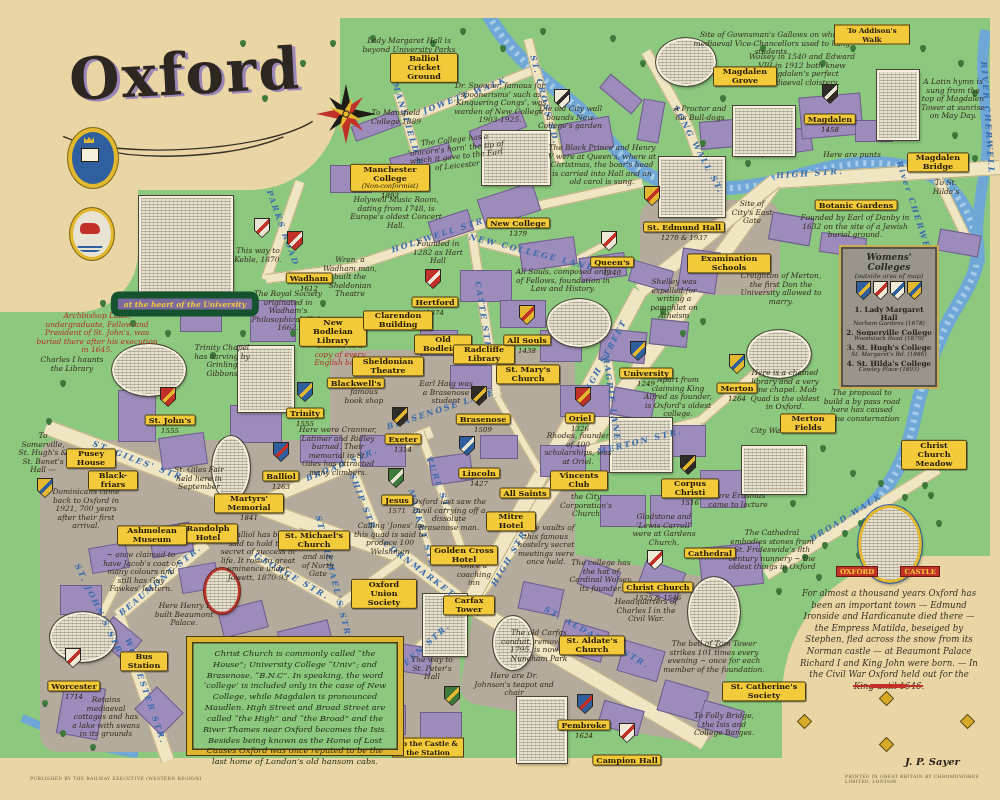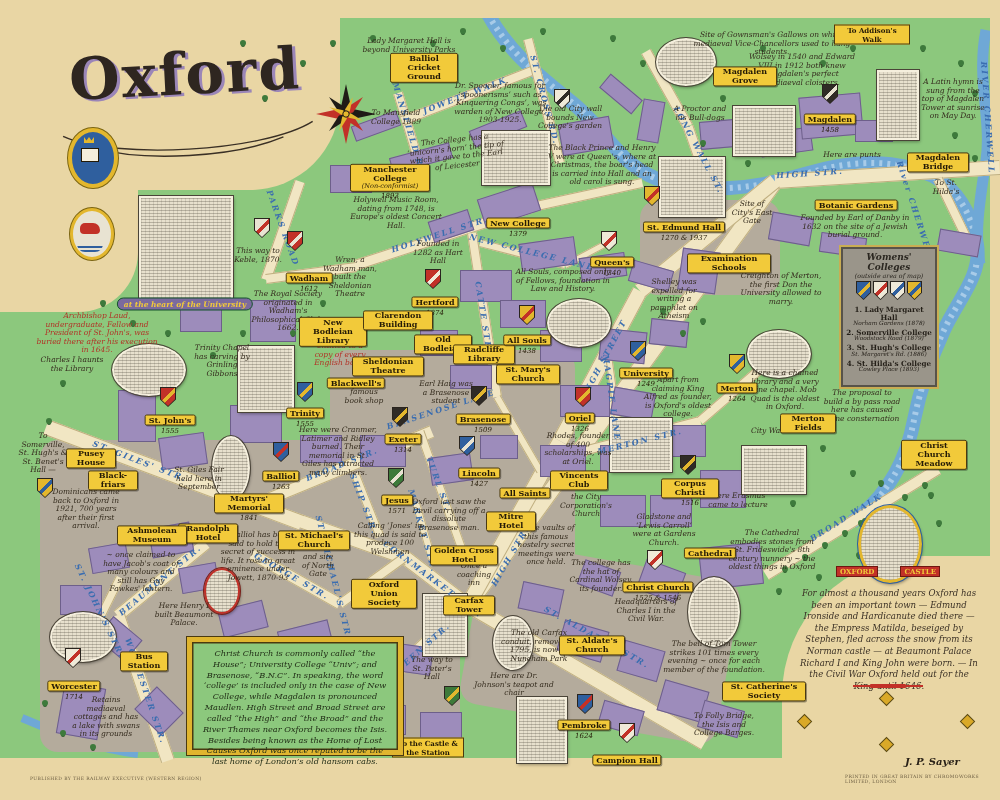--- a/index.html
+++ b/index.html
@@ -47,21 +47,21 @@
   .panel-wc .is{font-size:5.8px;font-style:italic;color:#241f18;line-height:1.0;}
   #history{position:absolute;left:798px;top:588px;width:182px;text-align:center;font-style:italic;font-size:8.6px;line-height:1.35;color:#3a3025;z-index:45;}
   #hist-flourish{position:absolute;left:845px;top:684px;width:86px;height:4px;background:radial-gradient(ellipse at center,#c23128 0 60%,transparent 61%);z-index:45;}
   #br-badge{position:absolute;left:812px;top:703px;width:152px;height:38px;background:#948ab0;border:3px solid #d9a928;border-radius:19px;box-shadow:0 0 0 1.5px #5a4a14, inset 0 0 0 1.5px #5a4a14;display:flex;align-items:center;justify-content:center;z-index:45;}
   #br-badge span{font-family:"Liberation Sans",sans-serif;font-weight:bold;font-size:11.5px;letter-spacing:2px;color:#2a2440;}
   .diam{position:absolute;width:9px;height:9px;background:#d9a928;transform:rotate(45deg);box-shadow:0 0 0 1px #5a4a14;z-index:44;}
   #signature{position:absolute;left:905px;top:756px;font-size:10px;font-style:italic;font-weight:bold;color:#2a2218;z-index:45;}
   .imprint{position:absolute;font-size:4.5px;color:#6a5c40;z-index:45;letter-spacing:.4px;}
   #castle-ribbon{position:absolute;left:836px;top:566px;width:104px;display:flex;justify-content:space-between;z-index:46;}
   #castle-ribbon span{background:#c23128;color:#f2ca3a;font-size:7px;font-weight:bold;padding:0 3px;border:1px solid #6e1710;}
-  .caption-rib{position:absolute;transform:translate(-50%,-50%);background:#7b6a9e;color:#f2ca3a;font-size:7.5px;font-weight:bold;font-style:italic;padding:1px 6px;border:1px solid #14532d;border-radius:8px;z-index:32;white-space:nowrap;}
+  .caption-rib{position:absolute;transform:translate(-50%,-50%);background:#7b6a9e;color:#f2ca3a;font-size:7.5px;font-weight:bold;font-style:italic;padding:1px 6px;border:7px solid #14532d;border-radius:8px;z-index:32;white-space:nowrap;}
   .swan{position:absolute;width:11px;height:7px;background:#f7f3e6;border-radius:50% 60% 50% 50%;z-index:26;}
   .swan:before{content:"";position:absolute;left:8px;top:-5px;width:2px;height:7px;background:#f7f3e6;border-radius:2px;}
   svg{display:block;}
 </style>
 </head>
 <body>
 
 <div id="poster">
 
   <svg width="1000" height="800" style="position:absolute;left:0;top:0;z-index:2">

